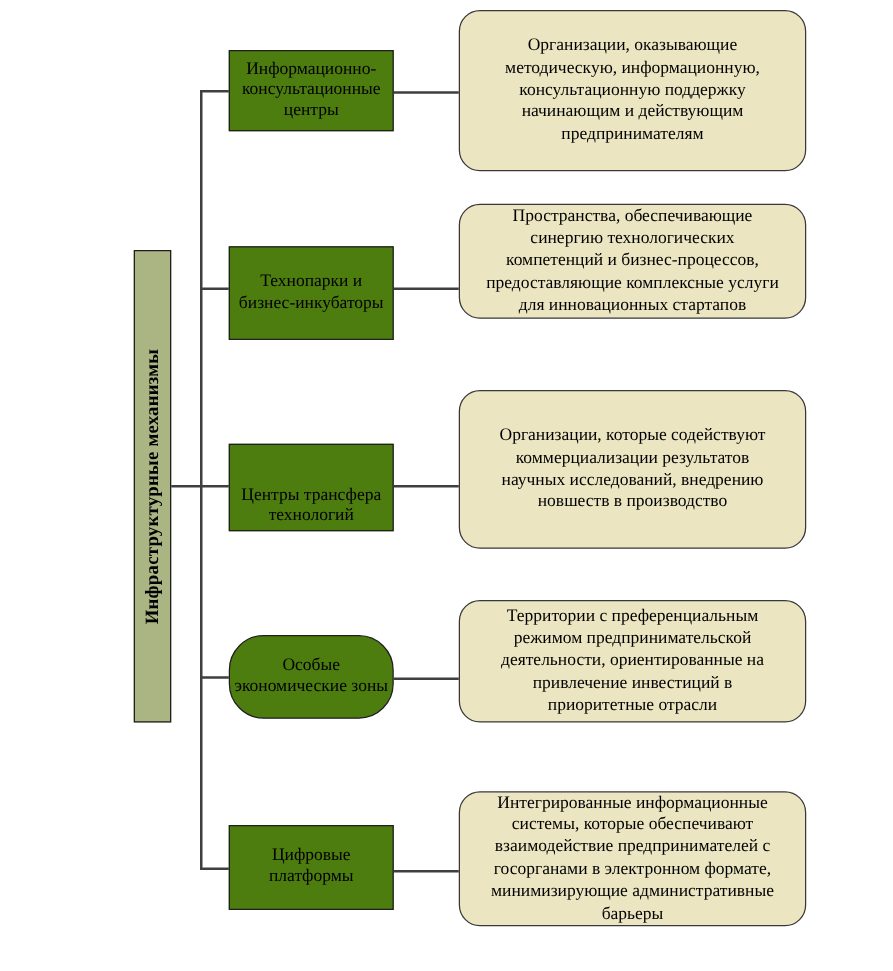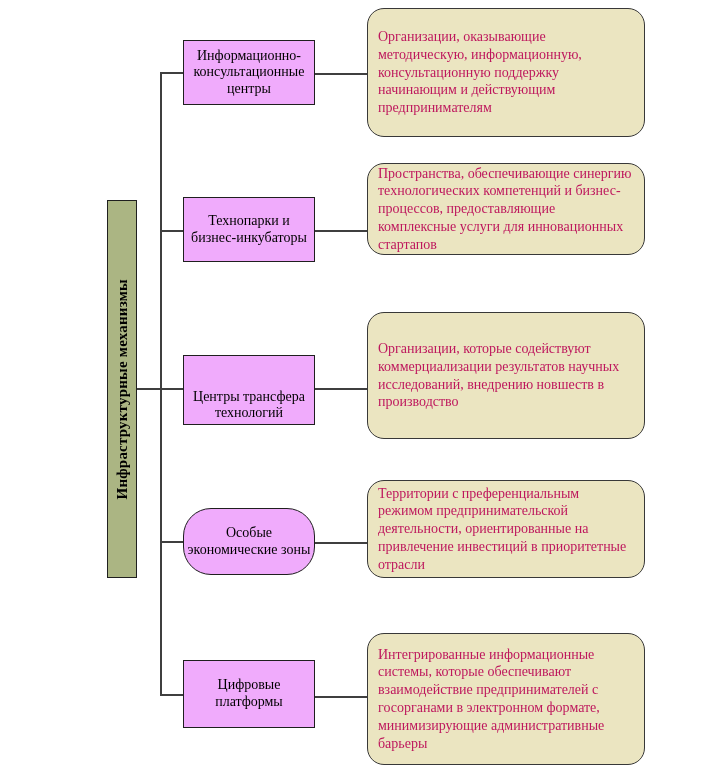--- a/index.html
+++ b/index.html
@@ -48,21 +48,21 @@
     top: 72px;
     width: 1.6px;
     height: 623px;
   }
   .stub { height: 1.6px; }
   
   .branch {
     position: absolute;
     left: 183px;
     width: 132px;
-    background: #f0abfc;
+    background: #4d7c0f;
     border: 1.6px solid #1f1f1f;
     box-sizing: border-box;
     display: flex;
     align-items: center;
     justify-content: center;
     text-align: center;
     font-size: 14px;
     line-height: 1.18;
     color: #000000;
     padding: 2px 3px;
@@ -72,24 +72,25 @@
     position: absolute;
     left: 367px;
     width: 278px;
     background: #ebe5c1;
     border: 1.6px solid #383838;
     border-radius: 17px;
     box-sizing: border-box;
     display: flex;
     align-items: center;
     justify-content: center;
+    text-align: center;
     font-size: 14px;
     line-height: 1.27;
-    color: #be185d;
-    padding: 6px 10px;
+    color: #000000;
+    padding: 6px 20px;
   }
 </style>
 </head>
 <body>
 
 <div class="canvas">
 
   <div class="root-box">
     <span class="vlabel">Инфраструктурные механизмы</span>
   </div>
@@ -103,21 +104,21 @@
 
   <div class="line stub" style="left:315px; top:73px;  width:52px;"></div>
   <div class="line stub" style="left:315px; top:230px; width:52px;"></div>
   <div class="line stub" style="left:315px; top:388px; width:52px;"></div>
   <div class="line stub" style="left:315px; top:542px; width:52px;"></div>
   <div class="line stub" style="left:315px; top:696px; width:52px;"></div>
 
   <div class="branch" style="top:40px;  height:65px;">
     <span>Информационно-консультационные центры</span>
   </div>
-  <div class="branch" style="top:197px; height:65px;">
+  <div class="branch" style="top:197px; height:75px;">
     <span>Технопарки и бизнес-инкубаторы</span>
   </div>
   <div class="branch" style="top:355px; height:70px;align-items:flex-end;">
     <span>Центры трансфера технологий</span>
   </div>
   <div class="branch" style="top:508px; height:67px;border-radius:28px;">
     <span>Особые экономические зоны</span>
   </div>
   <div class="branch" style="top:660px; height:68px;">
     <span>Цифровые платформы</span>
@@ -128,17 +129,17 @@
   </div>
   <div class="leaf" style="top:163px; height:92px;">
     <span>Пространства, обеспечивающие синергию технологических компетенций и бизнес-процессов, предоставляющие комплексные услуги для инновационных стартапов</span>
   </div>
   <div class="leaf" style="top:312px; height:127px;">
     <span>Организации, которые содействуют коммерциализации результатов научных исследований, внедрению новшеств в производство</span>
   </div>
   <div class="leaf" style="top:480px; height:98px;">
     <span>Территории с преференциальным режимом предпринимательской деятельности, ориентированные на привлечение инвестиций в приоритетные отрасли</span>
   </div>
-  <div class="leaf" style="top:633px; height:132px;">
+  <div class="leaf" style="top:633px; height:108px;">
     <span>Интегрированные информационные системы, которые обеспечивают взаимодействие предпринимателей с госорганами в электронном формате, минимизирующие административные барьеры</span>
   </div>
 
 </div>
 
 </body></html>

